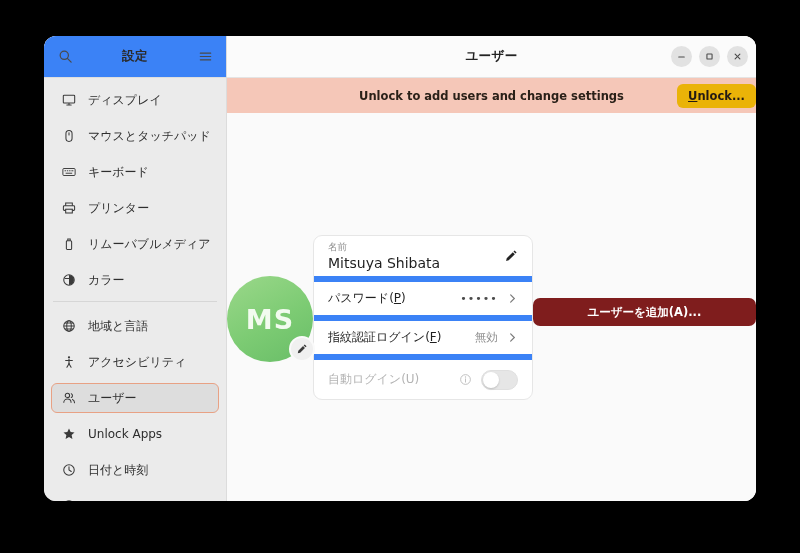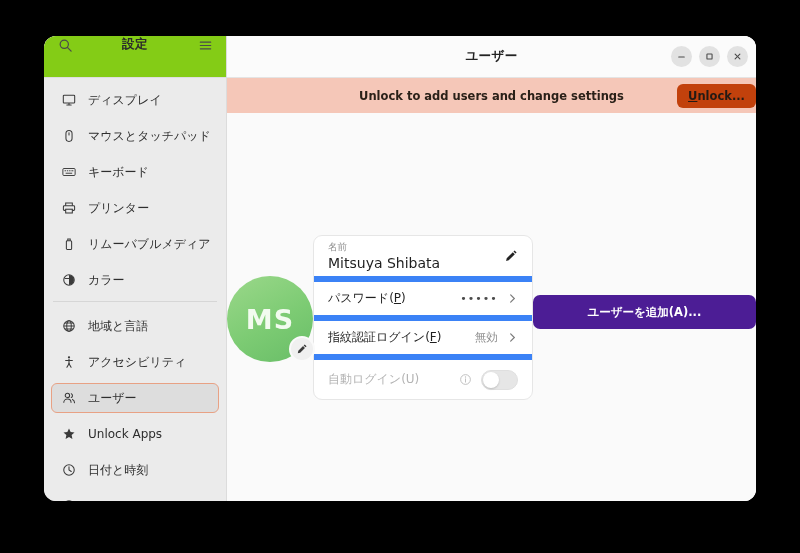--- a/index.html
+++ b/index.html
@@ -35,23 +35,23 @@
     flex: 0 0 182px;
     background: #ebebeb;
     display: flex;
     flex-direction: column;
     border-right: 1px solid #dcdcdc;
   }
   .sidebar-header {
     height: 41px;
     flex: 0 0 41px;
     display: flex;
-    align-items: flex-start;
+    align-items: center;
     padding: 0 12px;
-    background: #84cc16;
+    background: #3b82f6;
     border-bottom: 1px solid #dedede;
   }
   .sb-title {
     flex: 1;
     text-align: center;
     font-size: 12.5px;
     font-weight: bold;
     color: #2b2b2b;
     letter-spacing: .5px;
   }
@@ -166,21 +166,21 @@
     position: absolute;
     left: 0; right: 0;
     text-align: center;
     font-size: 11.5px;
     font-weight: bold;
     color: #2a2018;
     pointer-events: none;
   }
   .unlock-btn {
     margin-left: auto;
-    background: #c2410c;
+    background: #eab308;
     border: none;
     border-radius: 6px;
     padding: 5px 11px;
     font-size: 11.5px;
     font-weight: bold;
     color: #241a14;
     font-family: inherit;
     z-index: 2;
   }
   .unlock-btn u { text-decoration: underline; }
@@ -293,22 +293,22 @@
     border-radius: 50%;
     background: #ffffff;
     box-shadow: 0 1px 2px rgba(0,0,0,0.18);
   }
   .pencil { color: #232323; }
 
   
   .add-user {
     margin-top: 10px;
     width: 406px;
-    height: 34px;
-    background: #4c1d95;
+    height: 28px;
+    background: #7f1d1d;
     border: none;
     border-radius: 7px;
     color: #ffffff;
     font-size: 11.5px;
     font-weight: bold;
     font-family: inherit;
     display: flex;
     align-items: center;
     justify-content: center;
   }

